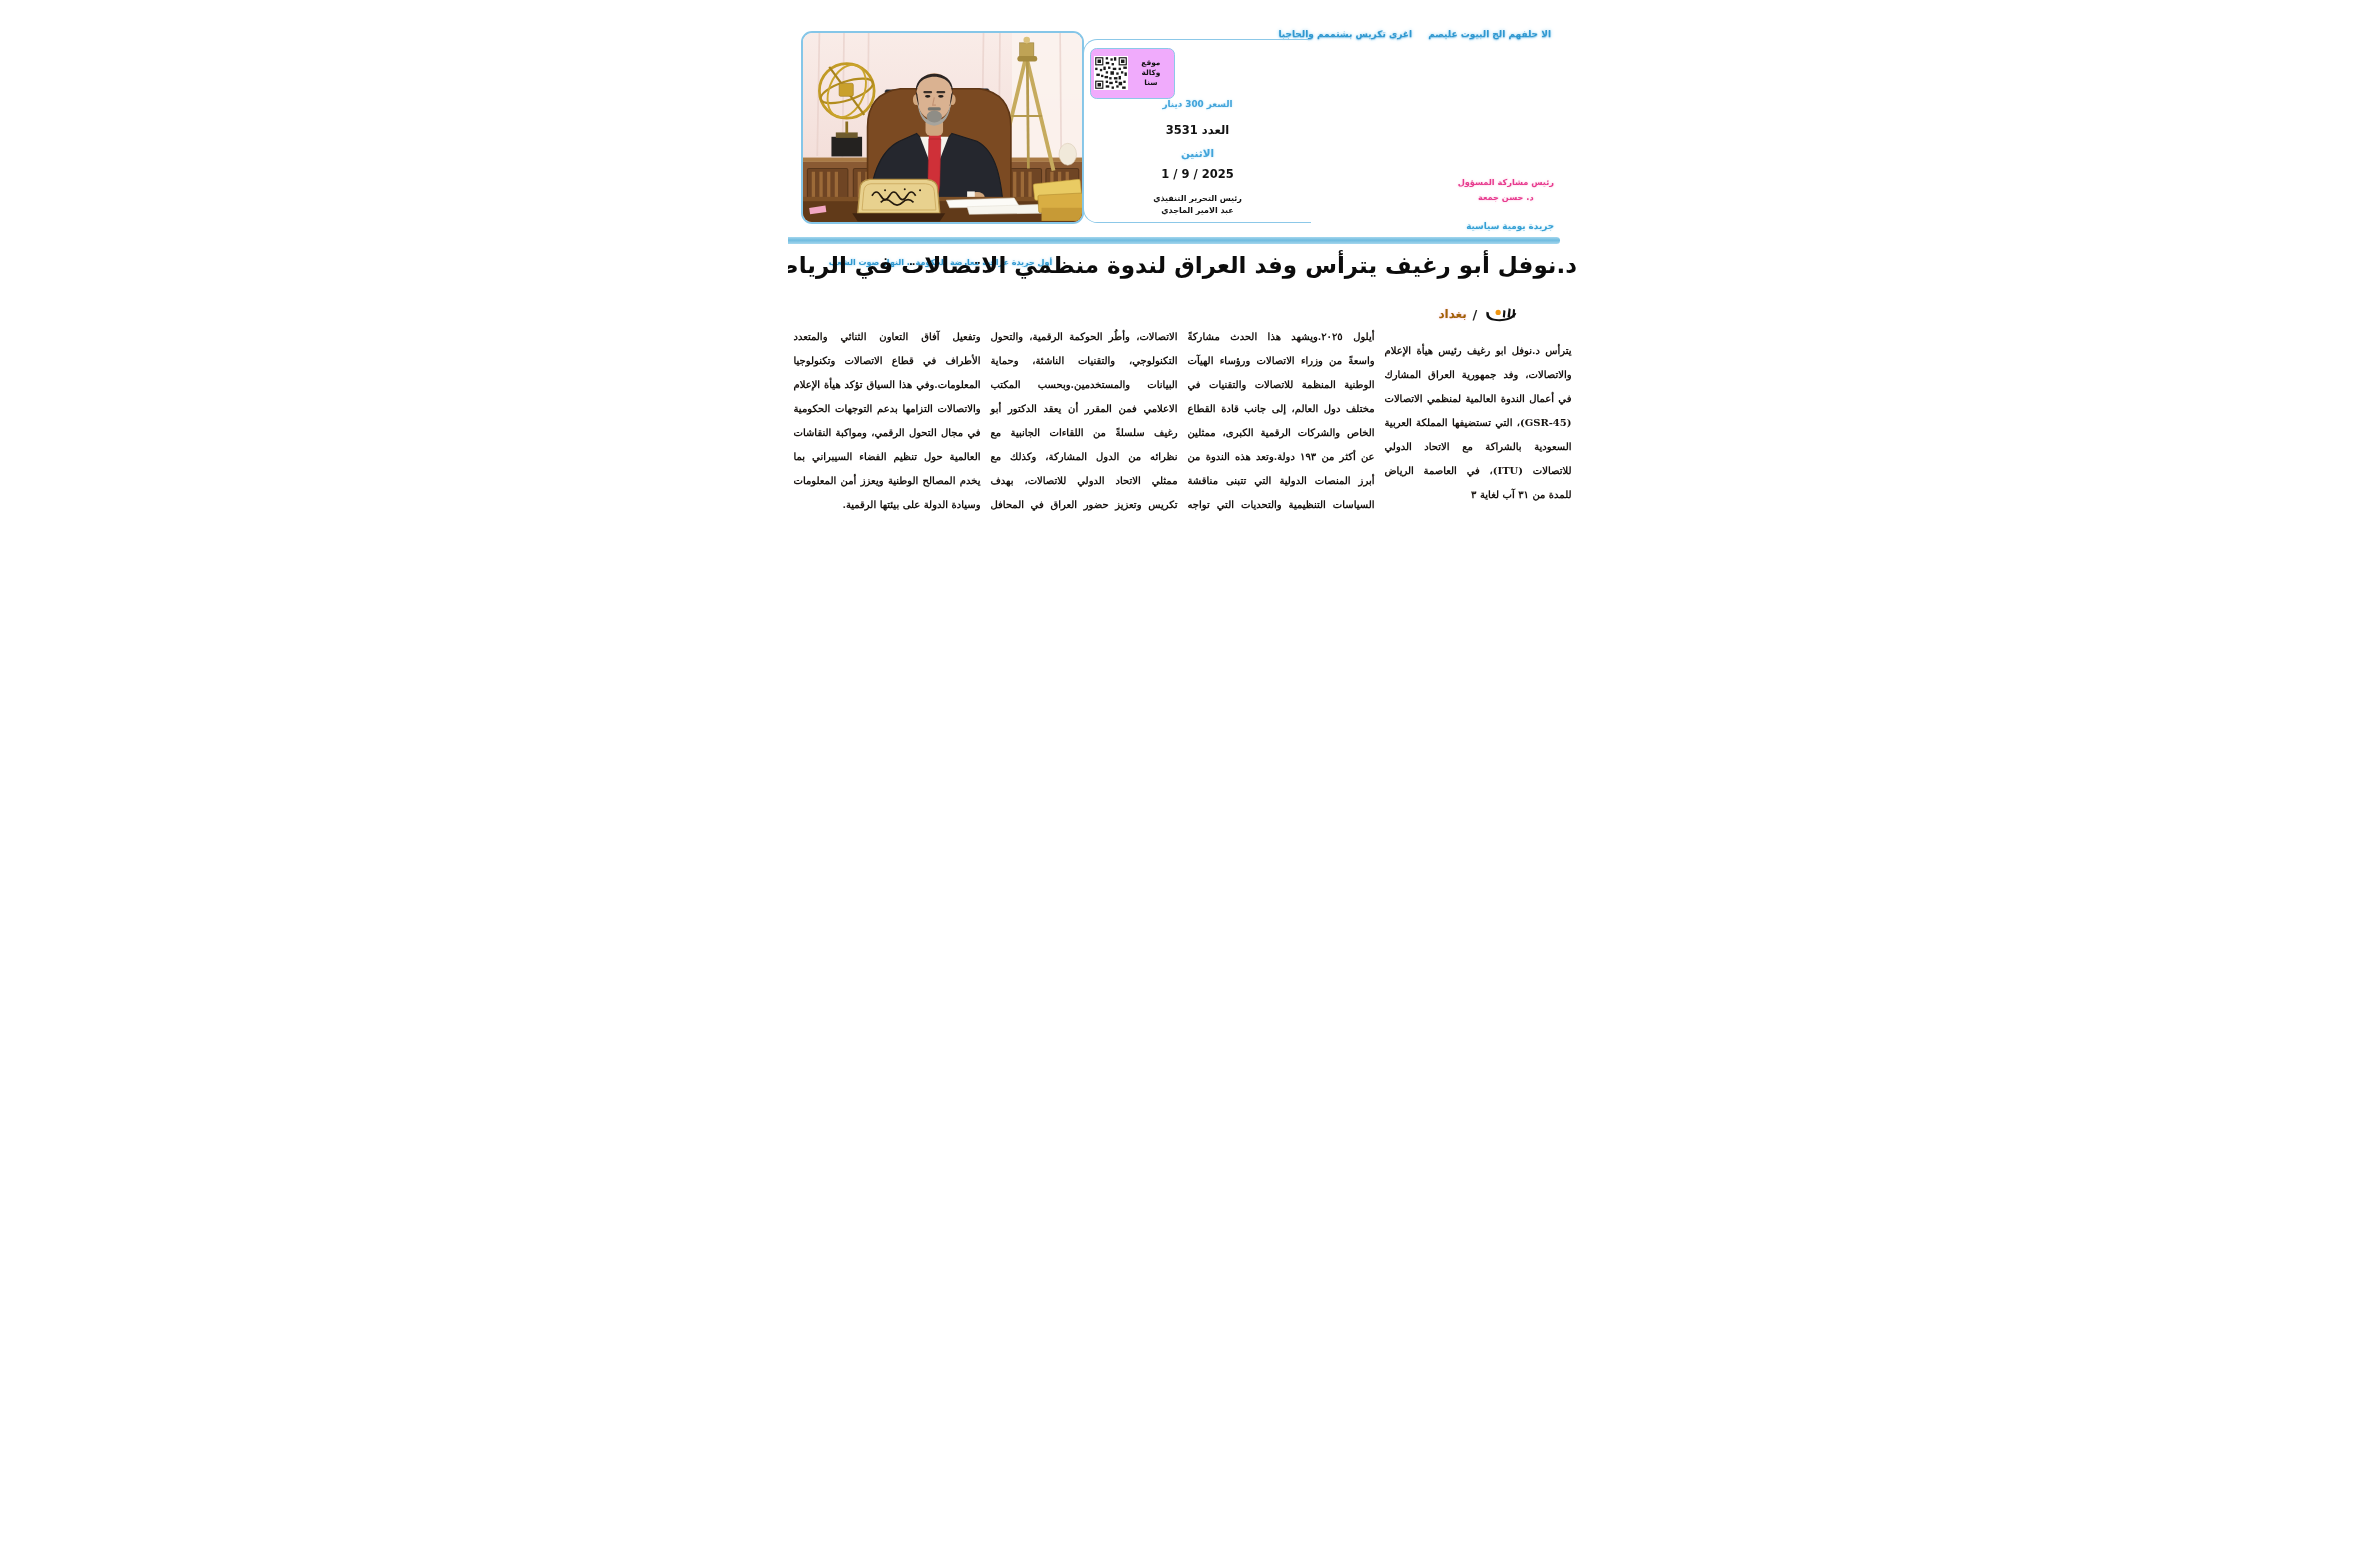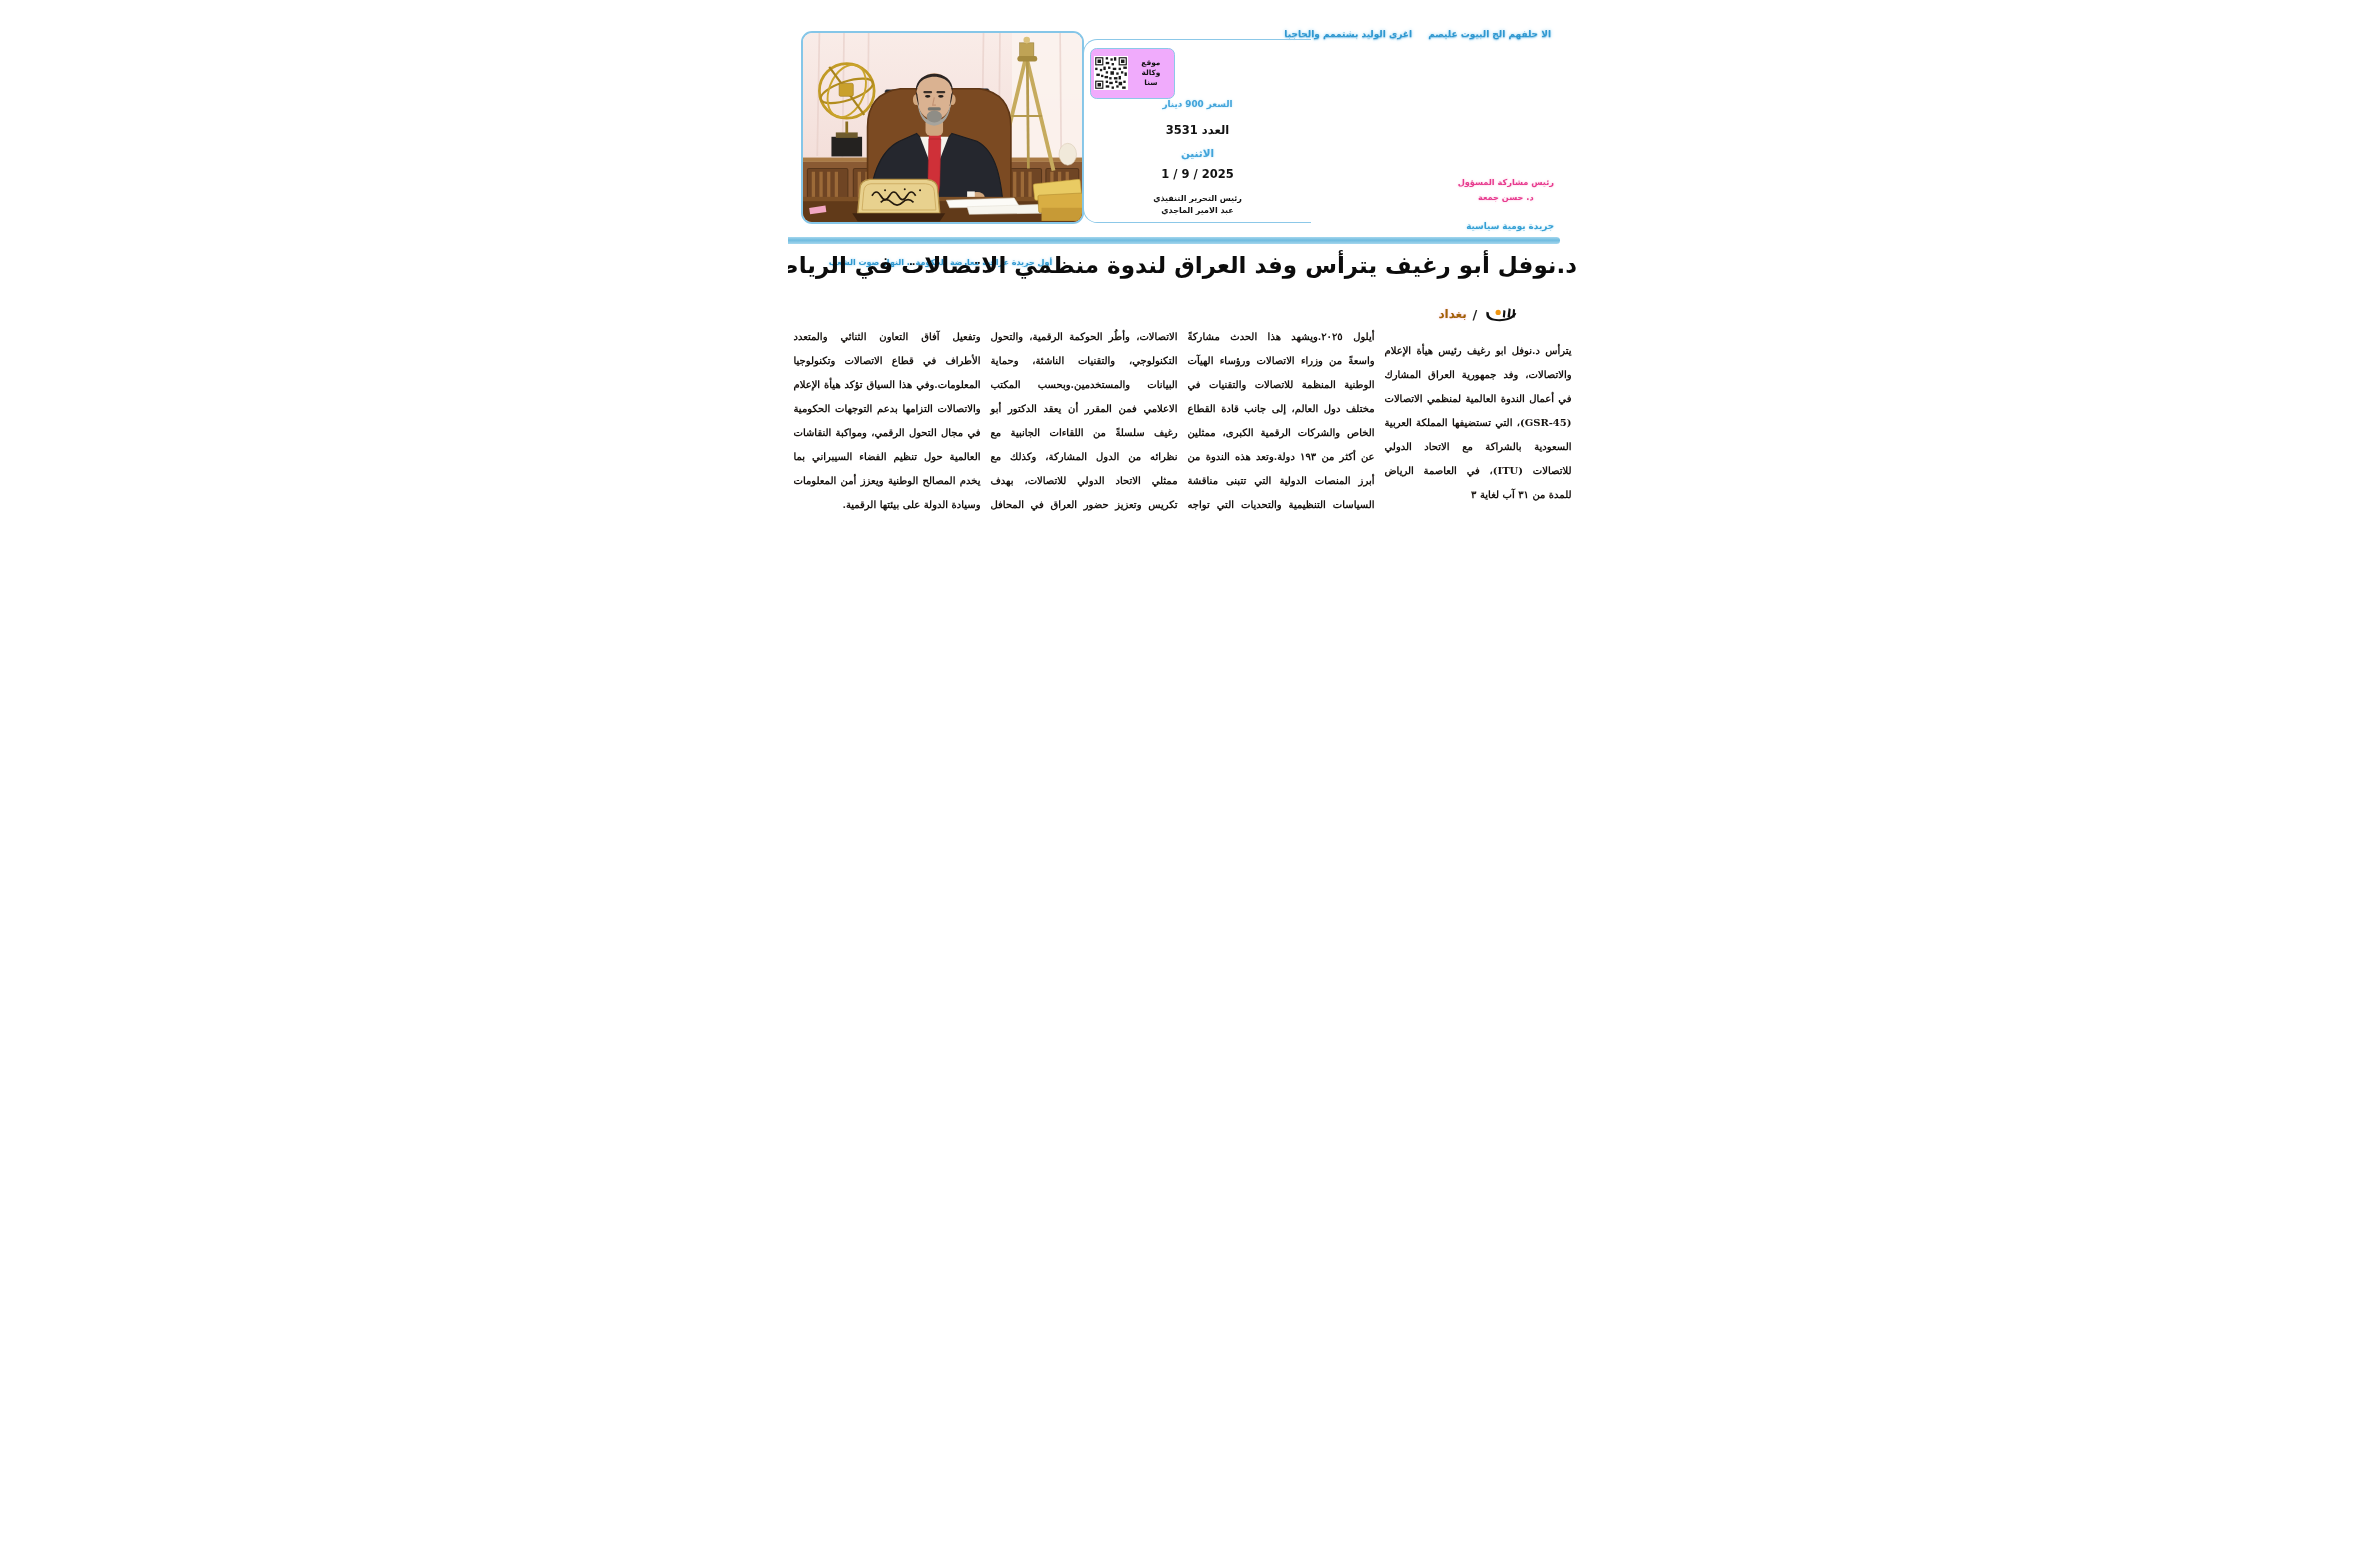--- a/index.html
+++ b/index.html
@@ -90,21 +90,21 @@
   }
   .dateline .sep{font-size:13px;font-weight:bold;color:#222;}
   .dateline .city{font-size:12px;font-weight:900;color:#a16207;text-shadow:0 0 2.2px rgba(250,170,210,.8);}
 </style>
 </head>
 <body>
 
 <div class="page">
 
   <div class="slogan right">الا حلفهم الج البيوت عليصم</div>
-  <div class="slogan left">اغرى الوليد بشتممم والحاجبا</div>
+  <div class="slogan left">اغرى تكريس بشتممم والحاجبا</div>
 
   <div class="photo-frame">
     <svg viewBox="0 0 510 346" preserveAspectRatio="none" aria-label="الدكتور نوفل ابو رغيف">
       <defs>
         <linearGradient id="curtainG" x1="0" y1="0" x2="0" y2="1">
           <stop offset="0" stop-color="#f9ece8"></stop>
             <stop offset="1" stop-color="#f1d9d3"></stop>
         </linearGradient>
       </defs>
       <rect width="510" height="346" fill="url(#curtainG)"></rect>
@@ -268,21 +268,21 @@
             <rect x="19" y="25" width="2" height="2"></rect>
             <rect x="24" y="26" width="3" height="2"></rect>
         </g>
       </svg>
       <div class="qr-labels">
         <div>موقع</div>
         <div>وكالة</div>
         <div>سنا</div>
       </div>
     </div>
-    <div class="mid-line price">السعر 900 دينار</div>
+    <div class="mid-line price">السعر 300 دينار</div>
     <div class="mid-line issue">العدد 3531</div>
     <div class="mid-line day">الاثنين</div>
     <div class="mid-line date">2025 / 9 / 1</div>
     <div class="mid-line exec-title">رئيس التحرير التنفيذي</div>
     <div class="mid-line exec-name">عبد الامير الماجدي</div>
   </div>
 
 
   <div class="chief">
     <div>رئيس مشاركة المسؤول</div>

